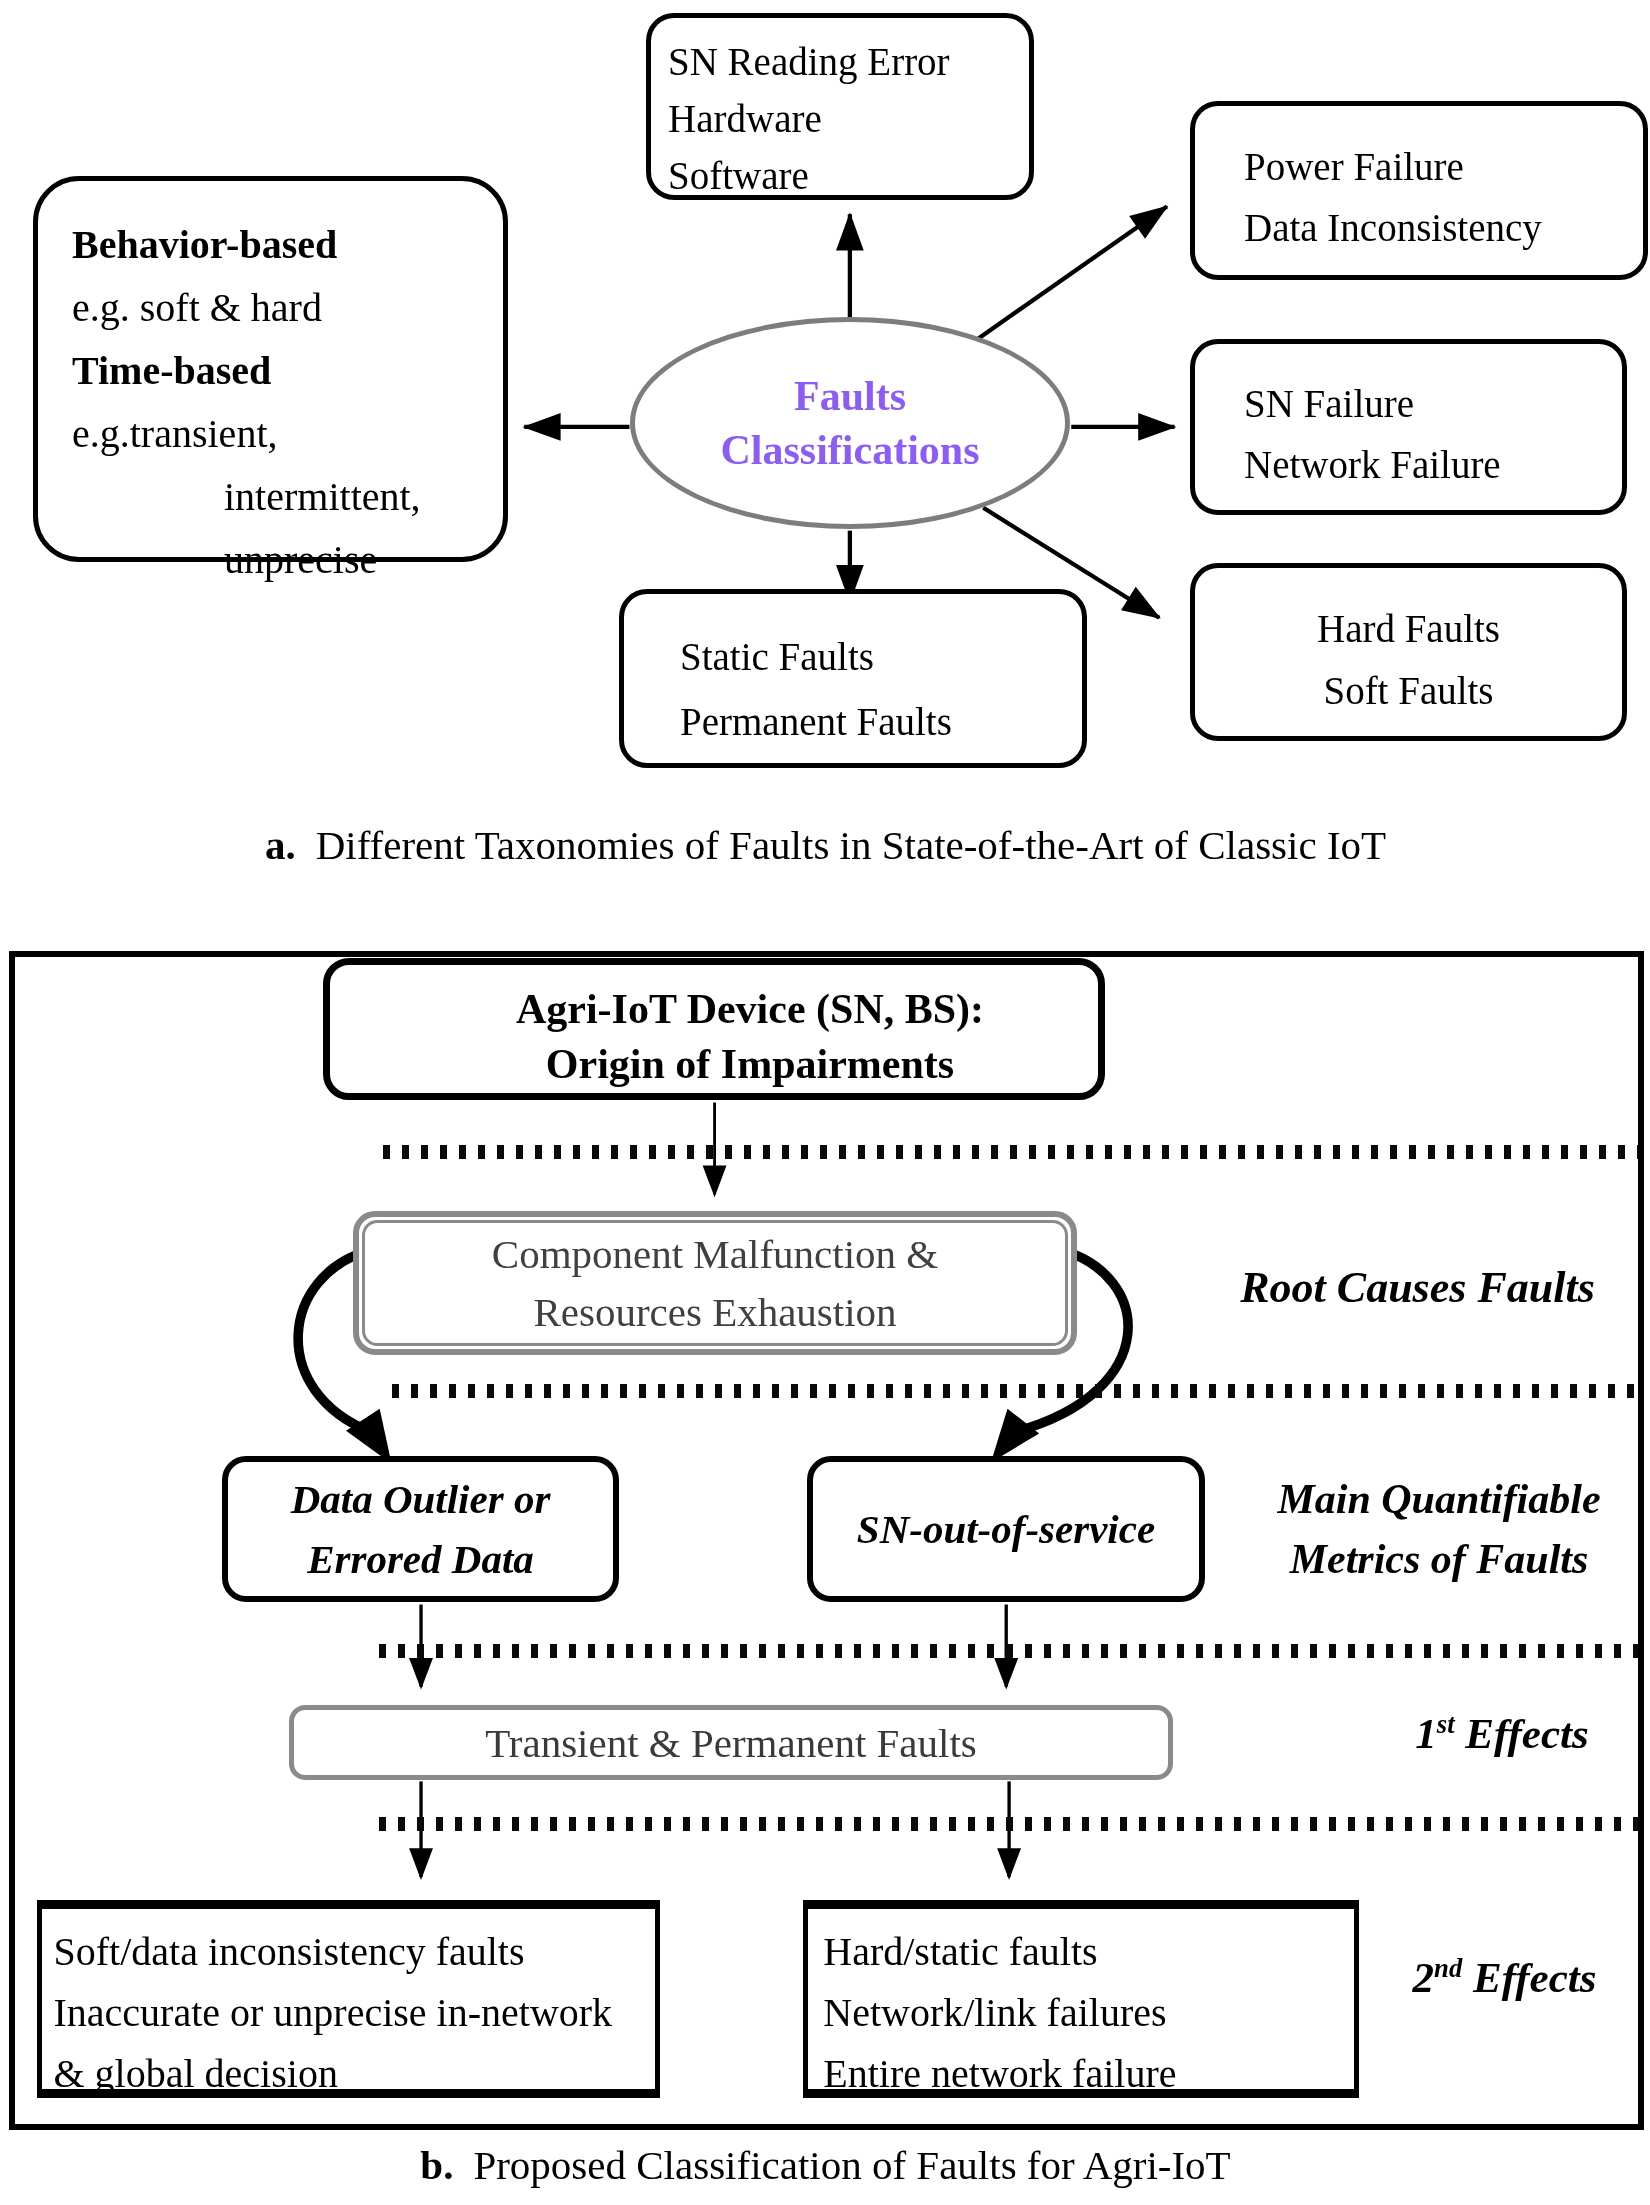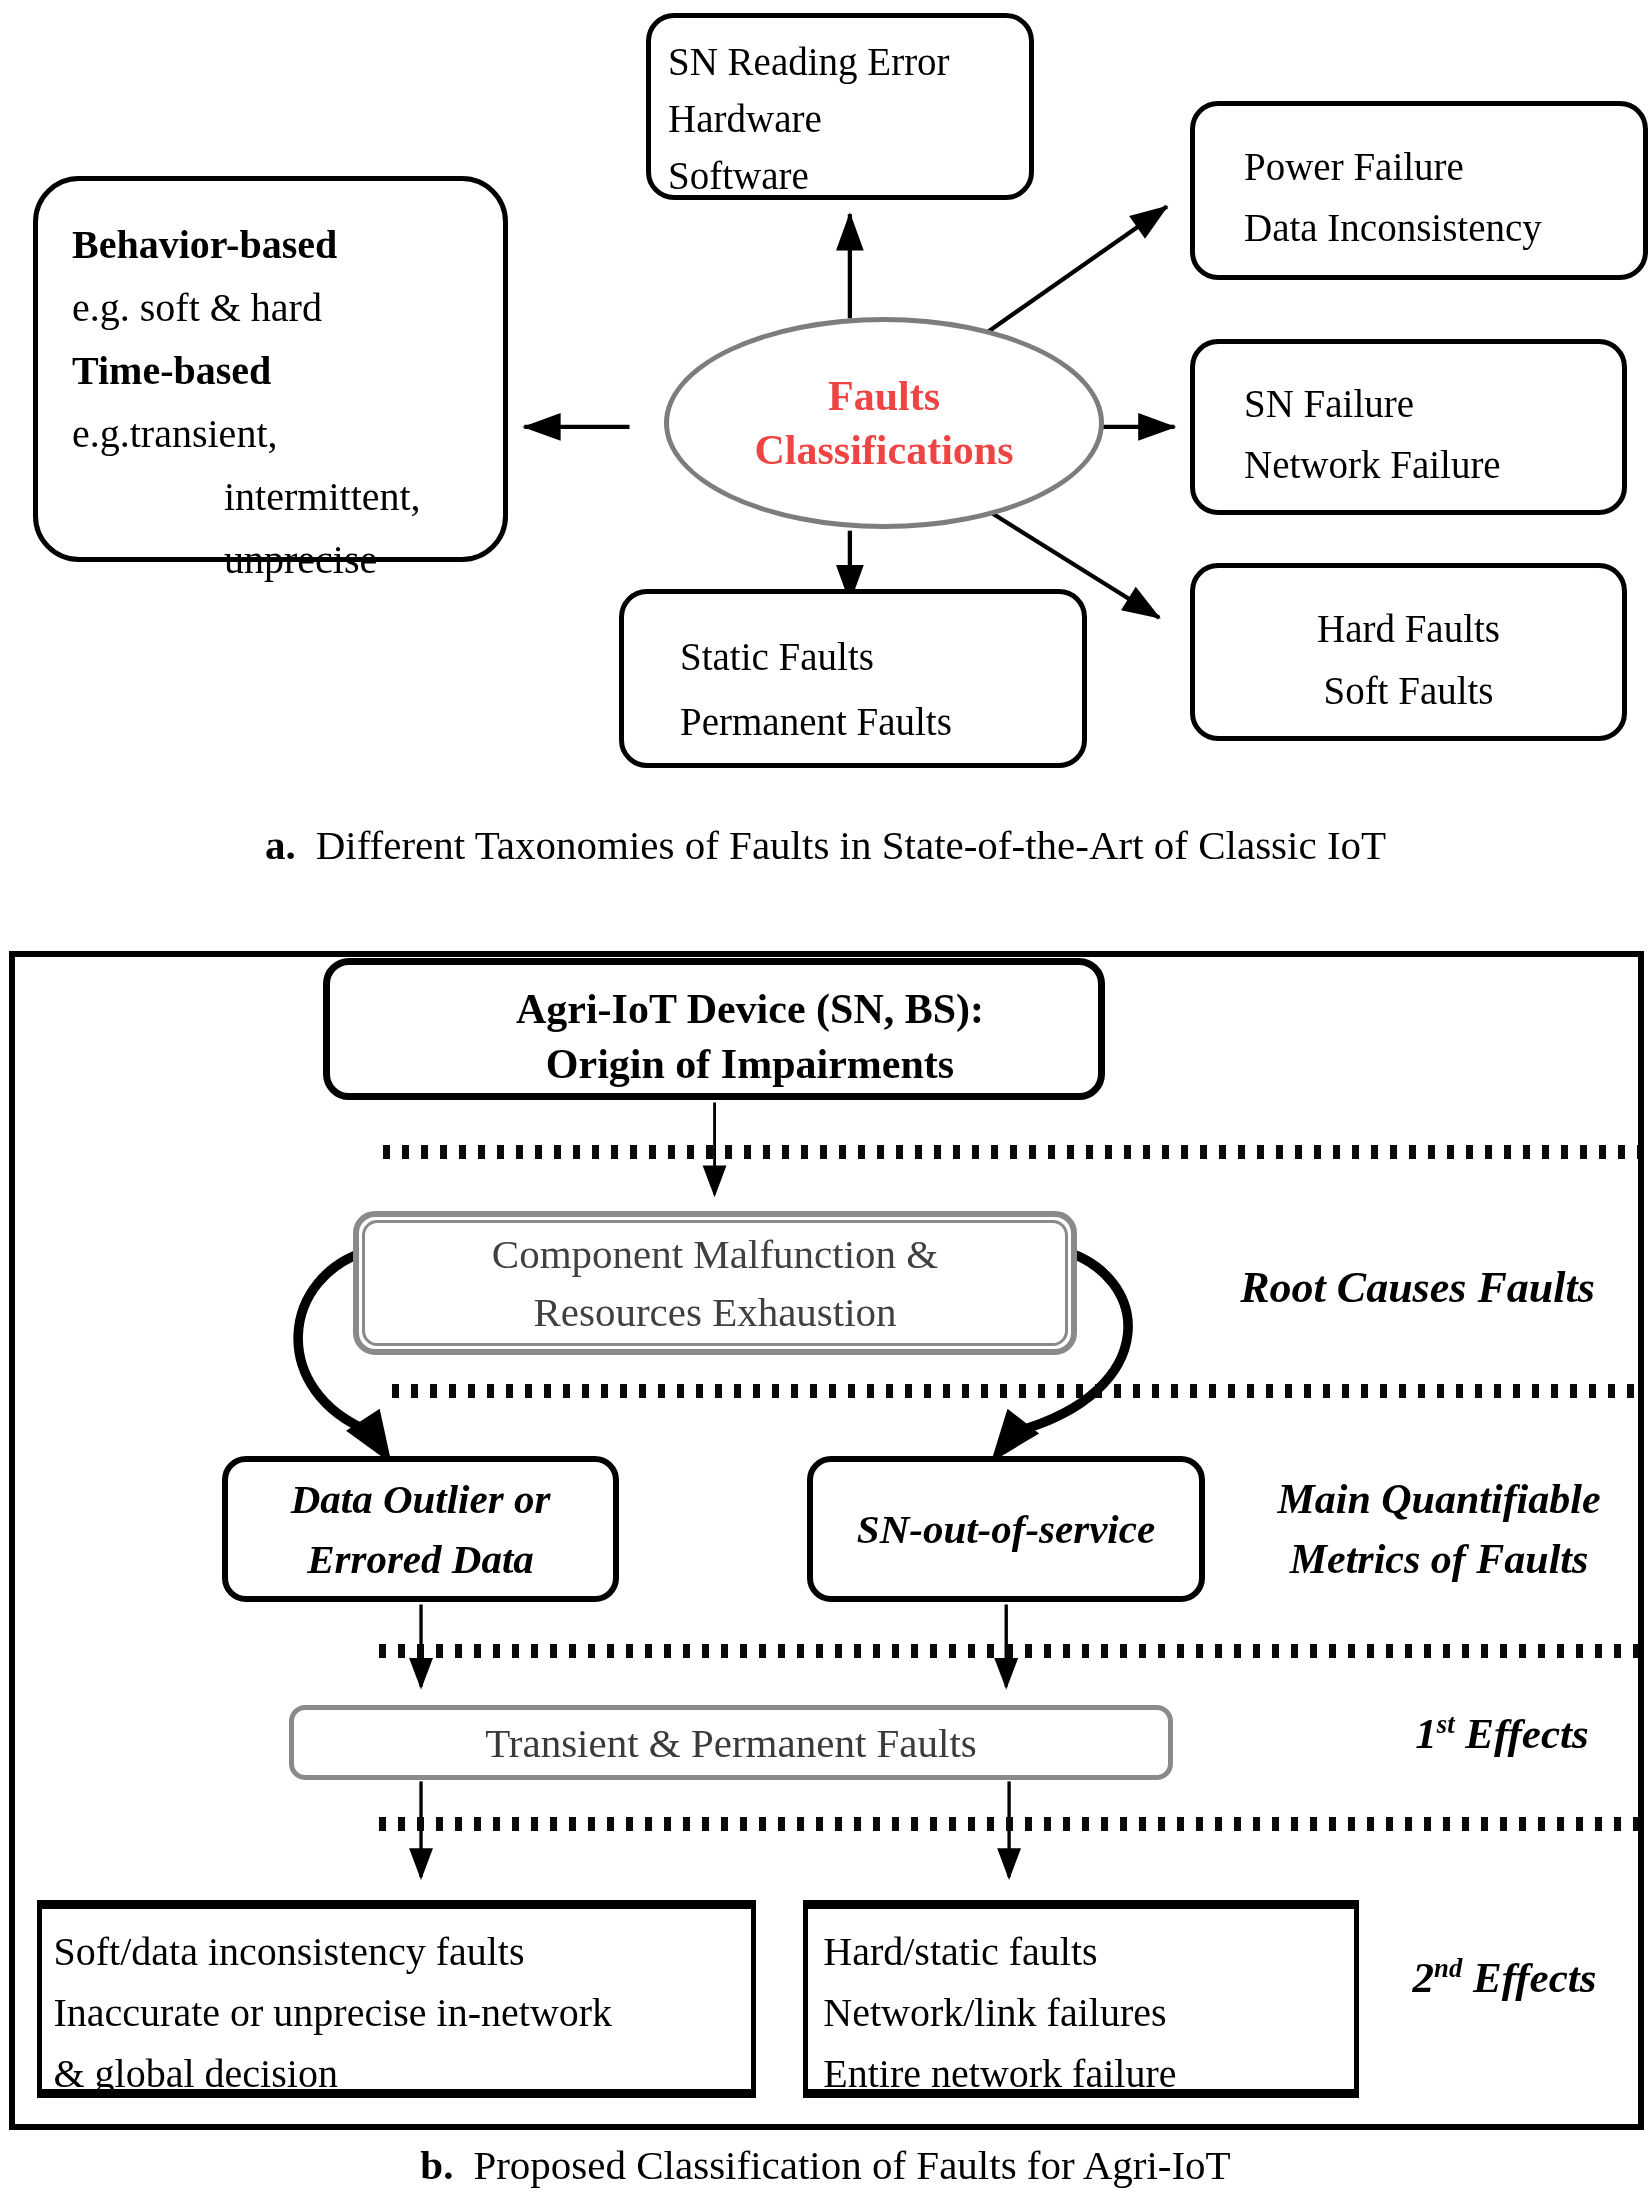--- a/index.html
+++ b/index.html
@@ -66,23 +66,23 @@
 
   <div class="rbox" style="left:33px;top:176px;width:475px;height:386px;border-radius:46px;padding:32px 0 0 34px;font-size:40px;line-height:63px;">
     <div class="line bold">Behavior-based</div>
     <div class="line">e.g. soft &amp; hard</div>
     <div class="line bold">Time-based</div>
     <div class="line">e.g.transient,</div>
     <div class="line" style="padding-left:152px;">intermittent,</div>
     <div class="line" style="padding-left:152px;">unprecise</div>
   </div>
 
-  <div class="abs" style="left:664px;top:317px;width:440px;height:212px;border:5.3px solid #7d7d7d;border-radius:50%;background:#fff;
+  <div class="abs" style="left:630px;top:317px;width:440px;height:212px;border:5.3px solid #7d7d7d;border-radius:50%;background:#fff;
               display:flex;flex-direction:column;align-items:center;justify-content:center;
-              font-size:42px;font-weight:bold;color:#ef4444;line-height:54px;">
+              font-size:42px;font-weight:bold;color:#8b5cf6;line-height:54px;">
     <div class="line">Faults</div>
     <div class="line">Classifications</div>
   </div>
 
   <div class="rbox" style="left:1190px;top:339px;width:437px;height:176px;padding:29px 0 0 49px;font-size:39px;line-height:61px;">
     <div class="line">SN Failure</div>
     <div class="line">Network Failure</div>
   </div>
 
   <div class="rbox centered" style="left:1190px;top:563px;width:437px;height:178px;padding-top:30px;font-size:39px;line-height:62px;">
@@ -144,21 +144,21 @@
   <div class="abs" style="left:289px;top:1705px;width:884px;height:75px;border:5.3px solid #8a8a8a;border-radius:16.3px;background:#fff;
               display:flex;align-items:center;justify-content:center;font-size:41px;color:#3a3a3a;">
     <div class="line">Transient &amp; Permanent Faults</div>
   </div>
 
   <div class="abs bi centered" style="left:1368px;top:1709px;width:268px;font-size:43px;">
     <span>1</span><sup class="ord">st</sup>
     <span>Effects</span>
   </div>
 
-  <div class="abs" style="left:37px;top:1900px;width:719px;height:198px;border:5.3px solid #000;border-top-width:9.6px;border-bottom-width:9.6px;
+  <div class="abs" style="left:37px;top:1900px;width:623px;height:198px;border:5.3px solid #000;border-top-width:9.6px;border-bottom-width:9.6px;
               background:#fff;padding:11.5px 0 0 11.5px;font-size:40px;line-height:61px;">
     <div class="line">Soft/data inconsistency faults</div>
     <div class="line">Inaccurate or unprecise in-network</div>
     <div class="line">&amp; global decision</div>
   </div>
 
   <div class="abs" style="left:803px;top:1900px;width:556px;height:198px;border:5.3px solid #000;border-top-width:9.6px;border-bottom-width:9.6px;
               background:#fff;padding:11.5px 0 0 15.3px;font-size:40px;line-height:61px;">
     <div class="line">Hard/static faults</div>
     <div class="line">Network/link failures</div>

